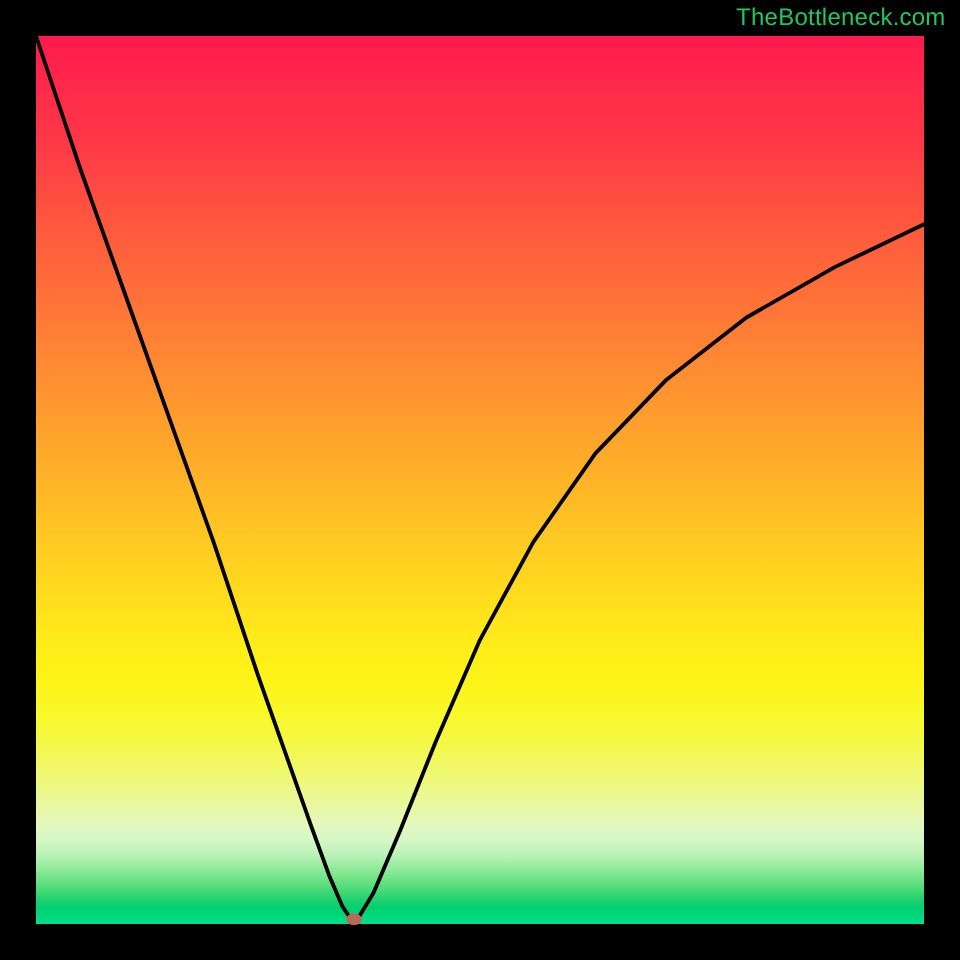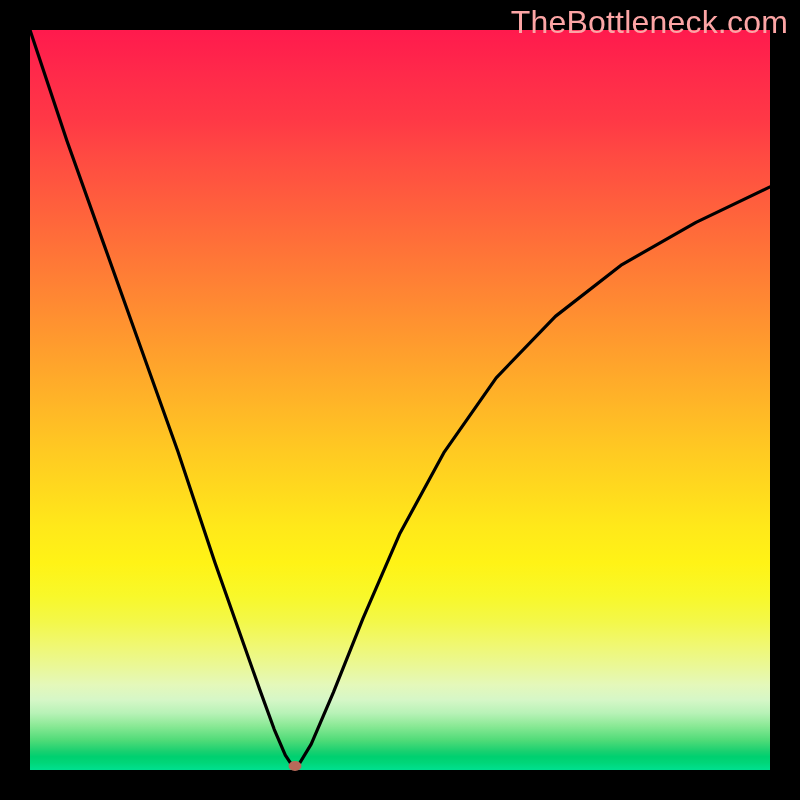--- a/index.html
+++ b/index.html
@@ -14,22 +14,22 @@
   .stage {
     position: relative;
     width: 800px;
     height: 800px;
     background: #000;
   }
   .watermark {
     position: absolute;
     top: 4px;
     right: 12px;
-    color: #fca5a5;
-    font-size: 32px;
+    color: #22c55e;
+    font-size: 20px;
     font-weight: 500;
     letter-spacing: 0.2px;
     z-index: 10;
   }
   .plot {
     position: absolute;
     left: 30px;
     top: 30px;
     width: 740px;
     height: 740px;

